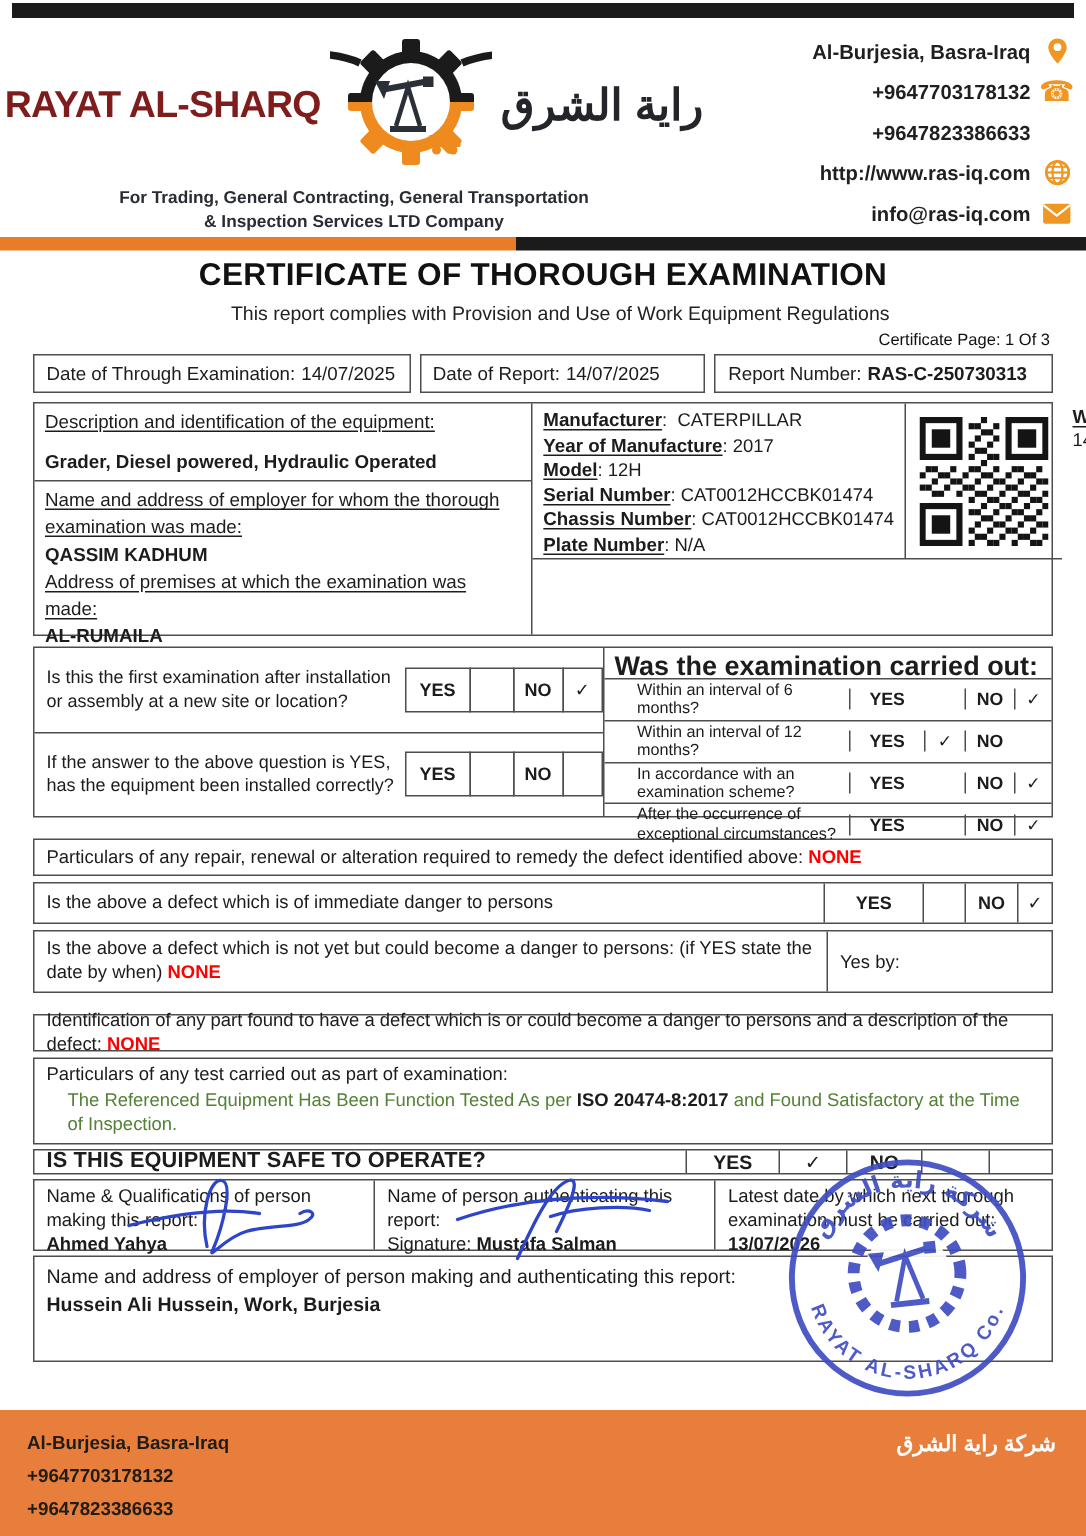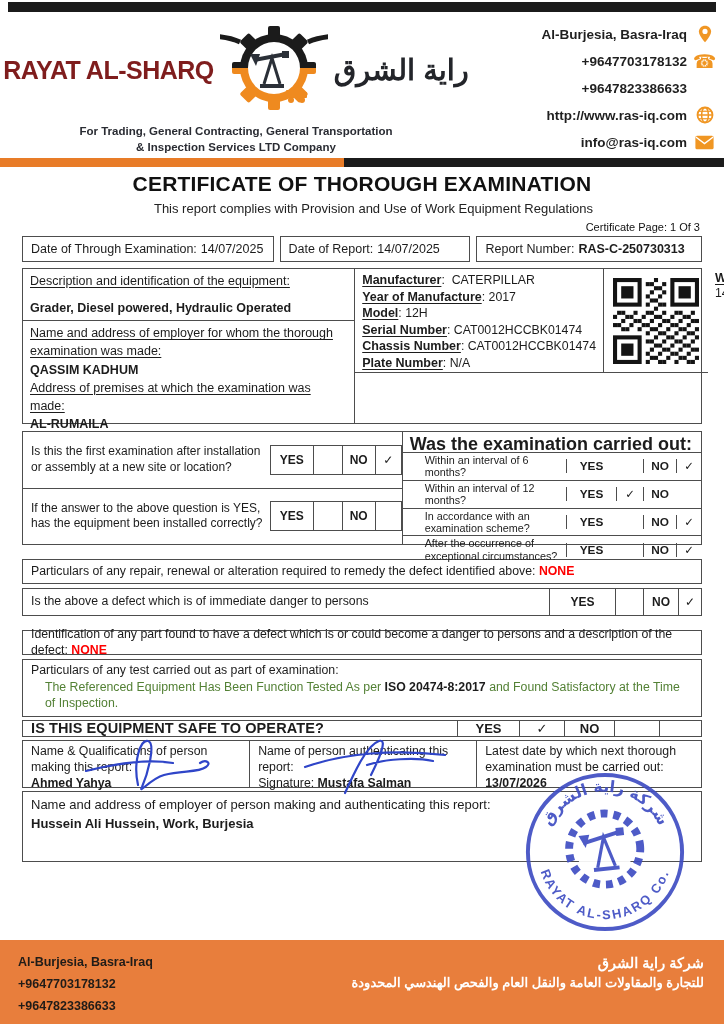--- a/index.html
+++ b/index.html
@@ -469,20 +469,24 @@
     </div>
 
     <div class="frow h28">
       <div class="ftext">Is the above a defect which is of immediate danger to persons</div>
       <div class="rcell yn rc-yes">YES</div>
       <div class="rcell rc-c1"></div>
       <div class="rcell yn rc-no">NO</div>
       <div class="rcell rc-c2">✓</div>
     </div>
 
+    <div class="frow h42">
+      <div class="ftext"><span>Is the above a defect which is not yet but could become a danger to persons: (if YES state the date by when)</span> <span class="red">NONE</span></div>
+      <div class="yesby">Yes by:</div>
+    </div>
 
     <div class="frow h26">
       <div class="ftext"><span>Identification of any part found to have a defect which is or could become a danger to persons and a description of the defect:</span> <span class="red">NONE</span></div>
     </div>
 
     <div class="testrow">
       <div>Particulars of any test carried out as part of examination:</div>
       <div class="test-green"><span class="green">The Referenced Equipment Has Been Function Tested As per</span> <span class="bold">ISO 20474-8:2017</span> <span class="green">and Found Satisfactory at the Time of Inspection.</span></div>
     </div>
 
@@ -550,17 +554,16 @@
   </div>
 
   <div class="footer">
     <div class="footer-left">
       <div>Al-Burjesia, Basra-Iraq</div>
       <div>+9647703178132</div>
       <div>+9647823386633</div>
     </div>
     <div class="footer-right">
       <div class="footer-ar1">شركة راية الشرق</div>
-      <div class="footer-ar2">للتجارة والمقاولات العامة والنقل العام والفحص الهندسي المحدودة</div>
     </div>
   </div>
 
 </div>
 
 </body></html>

